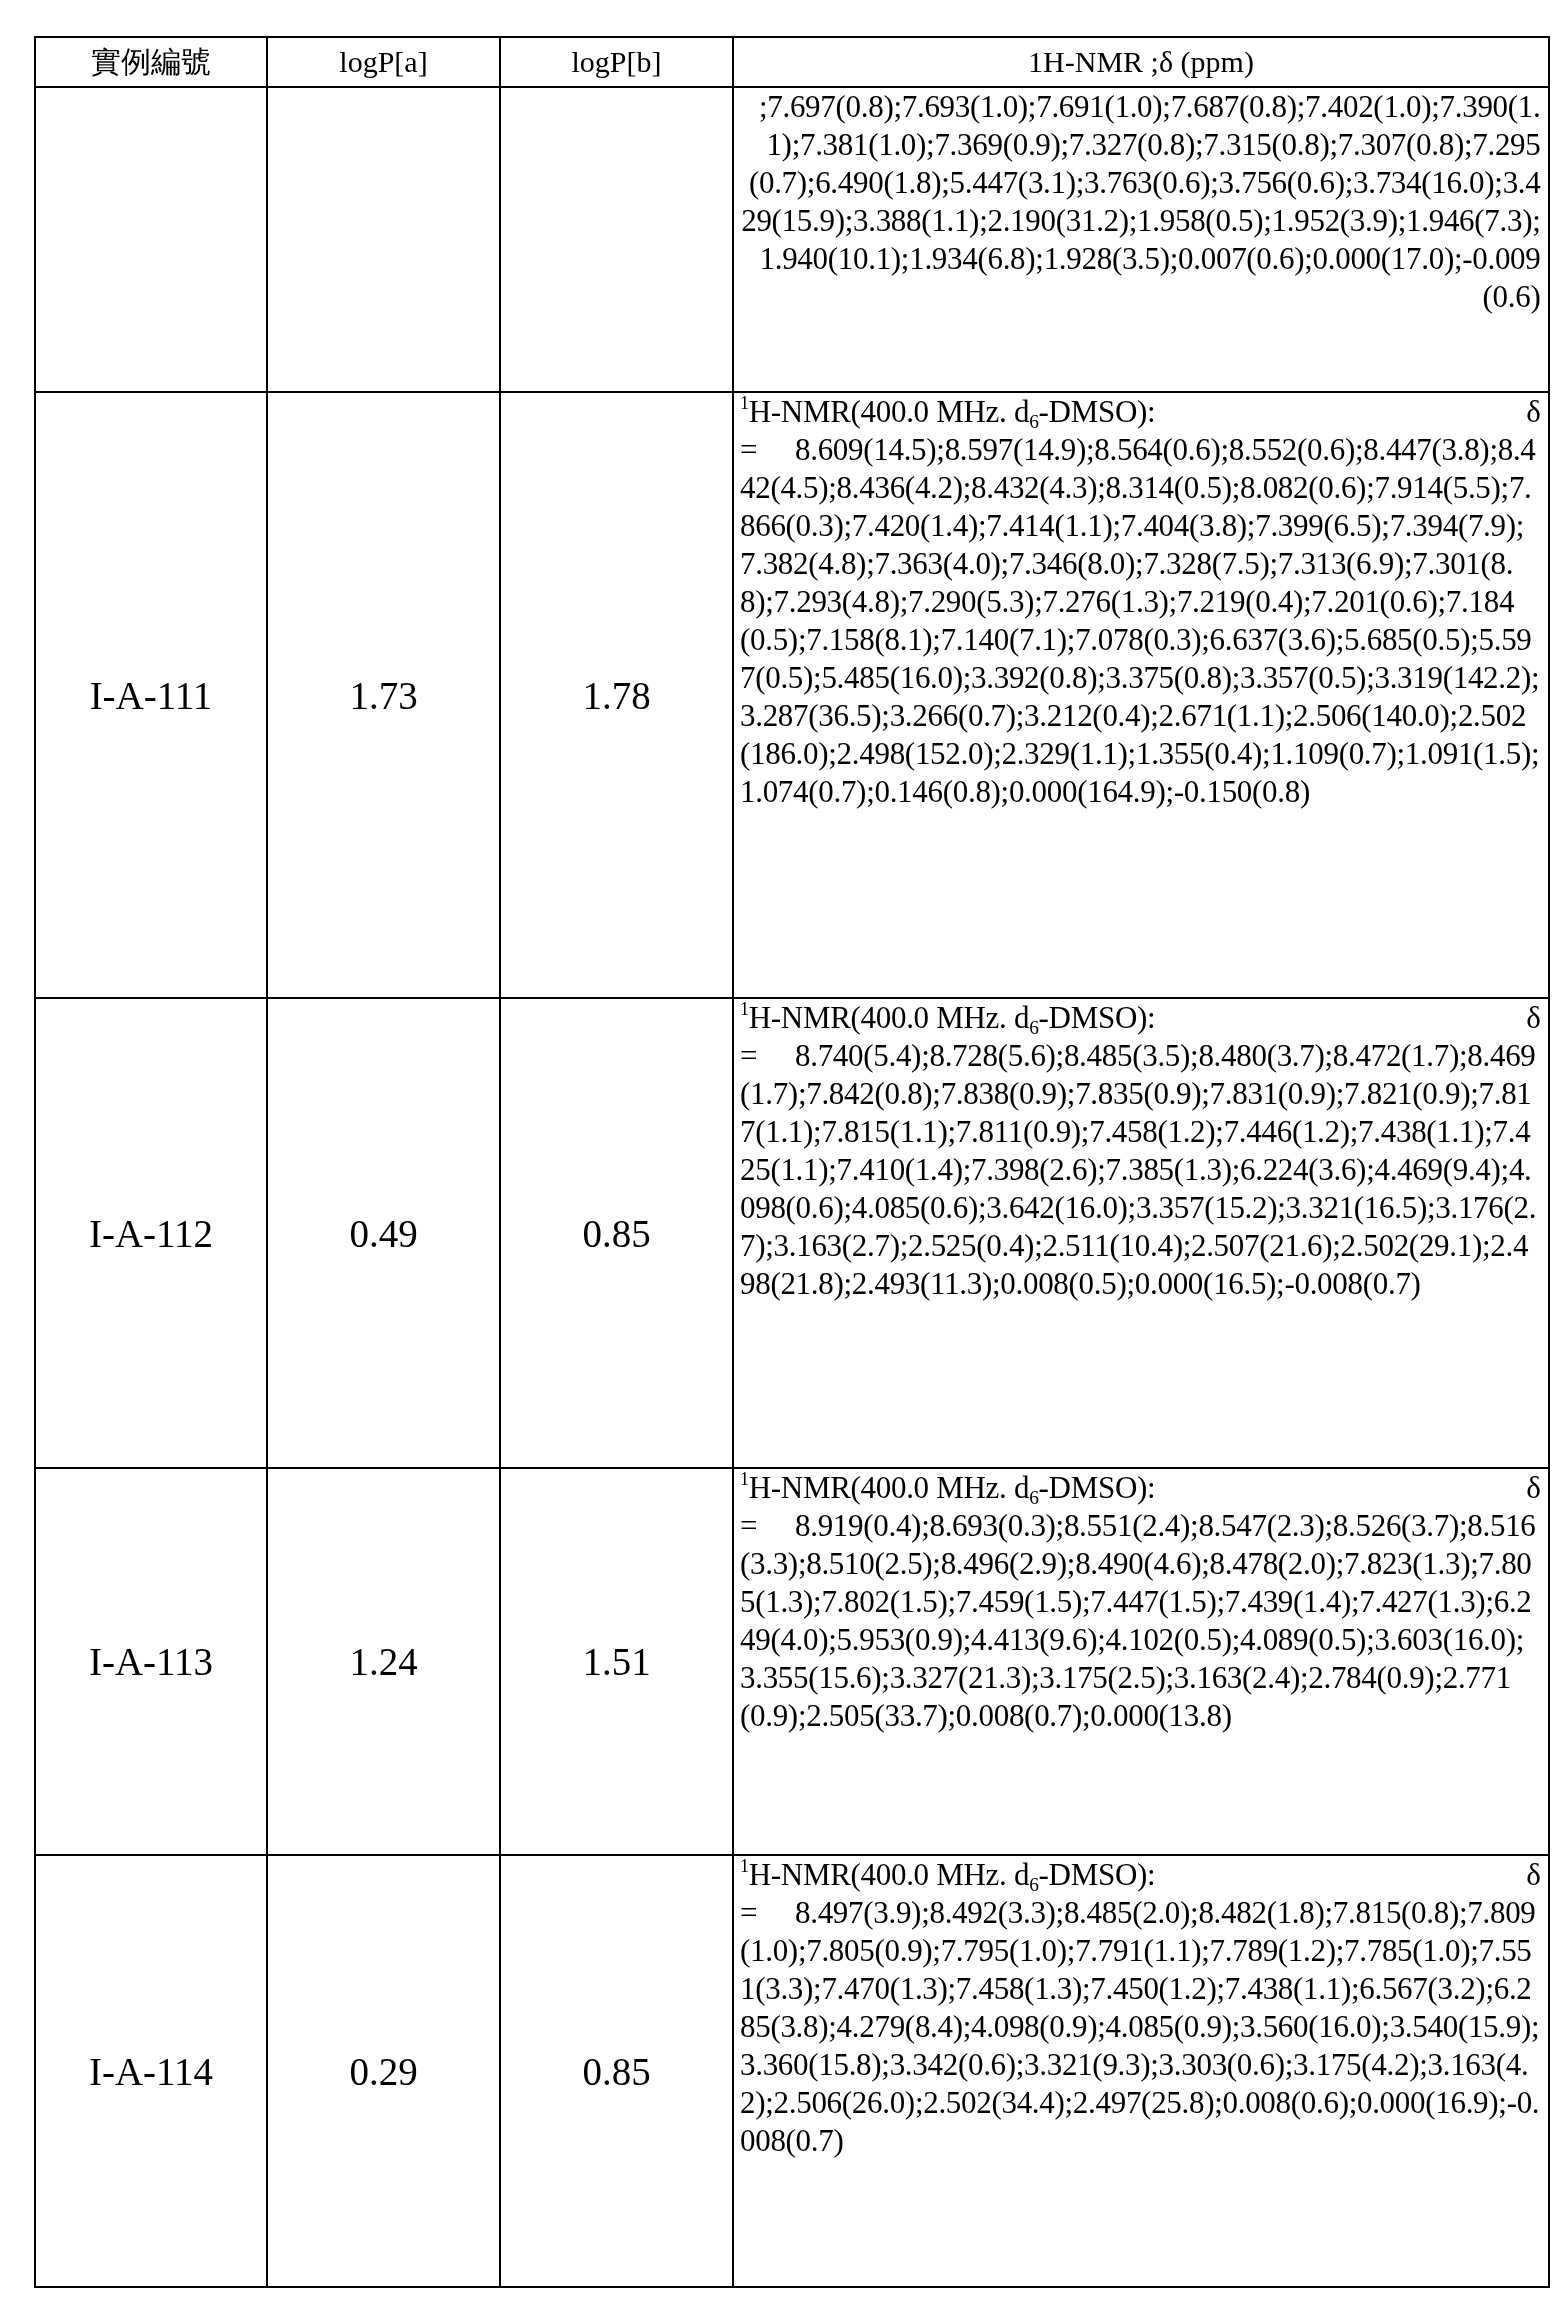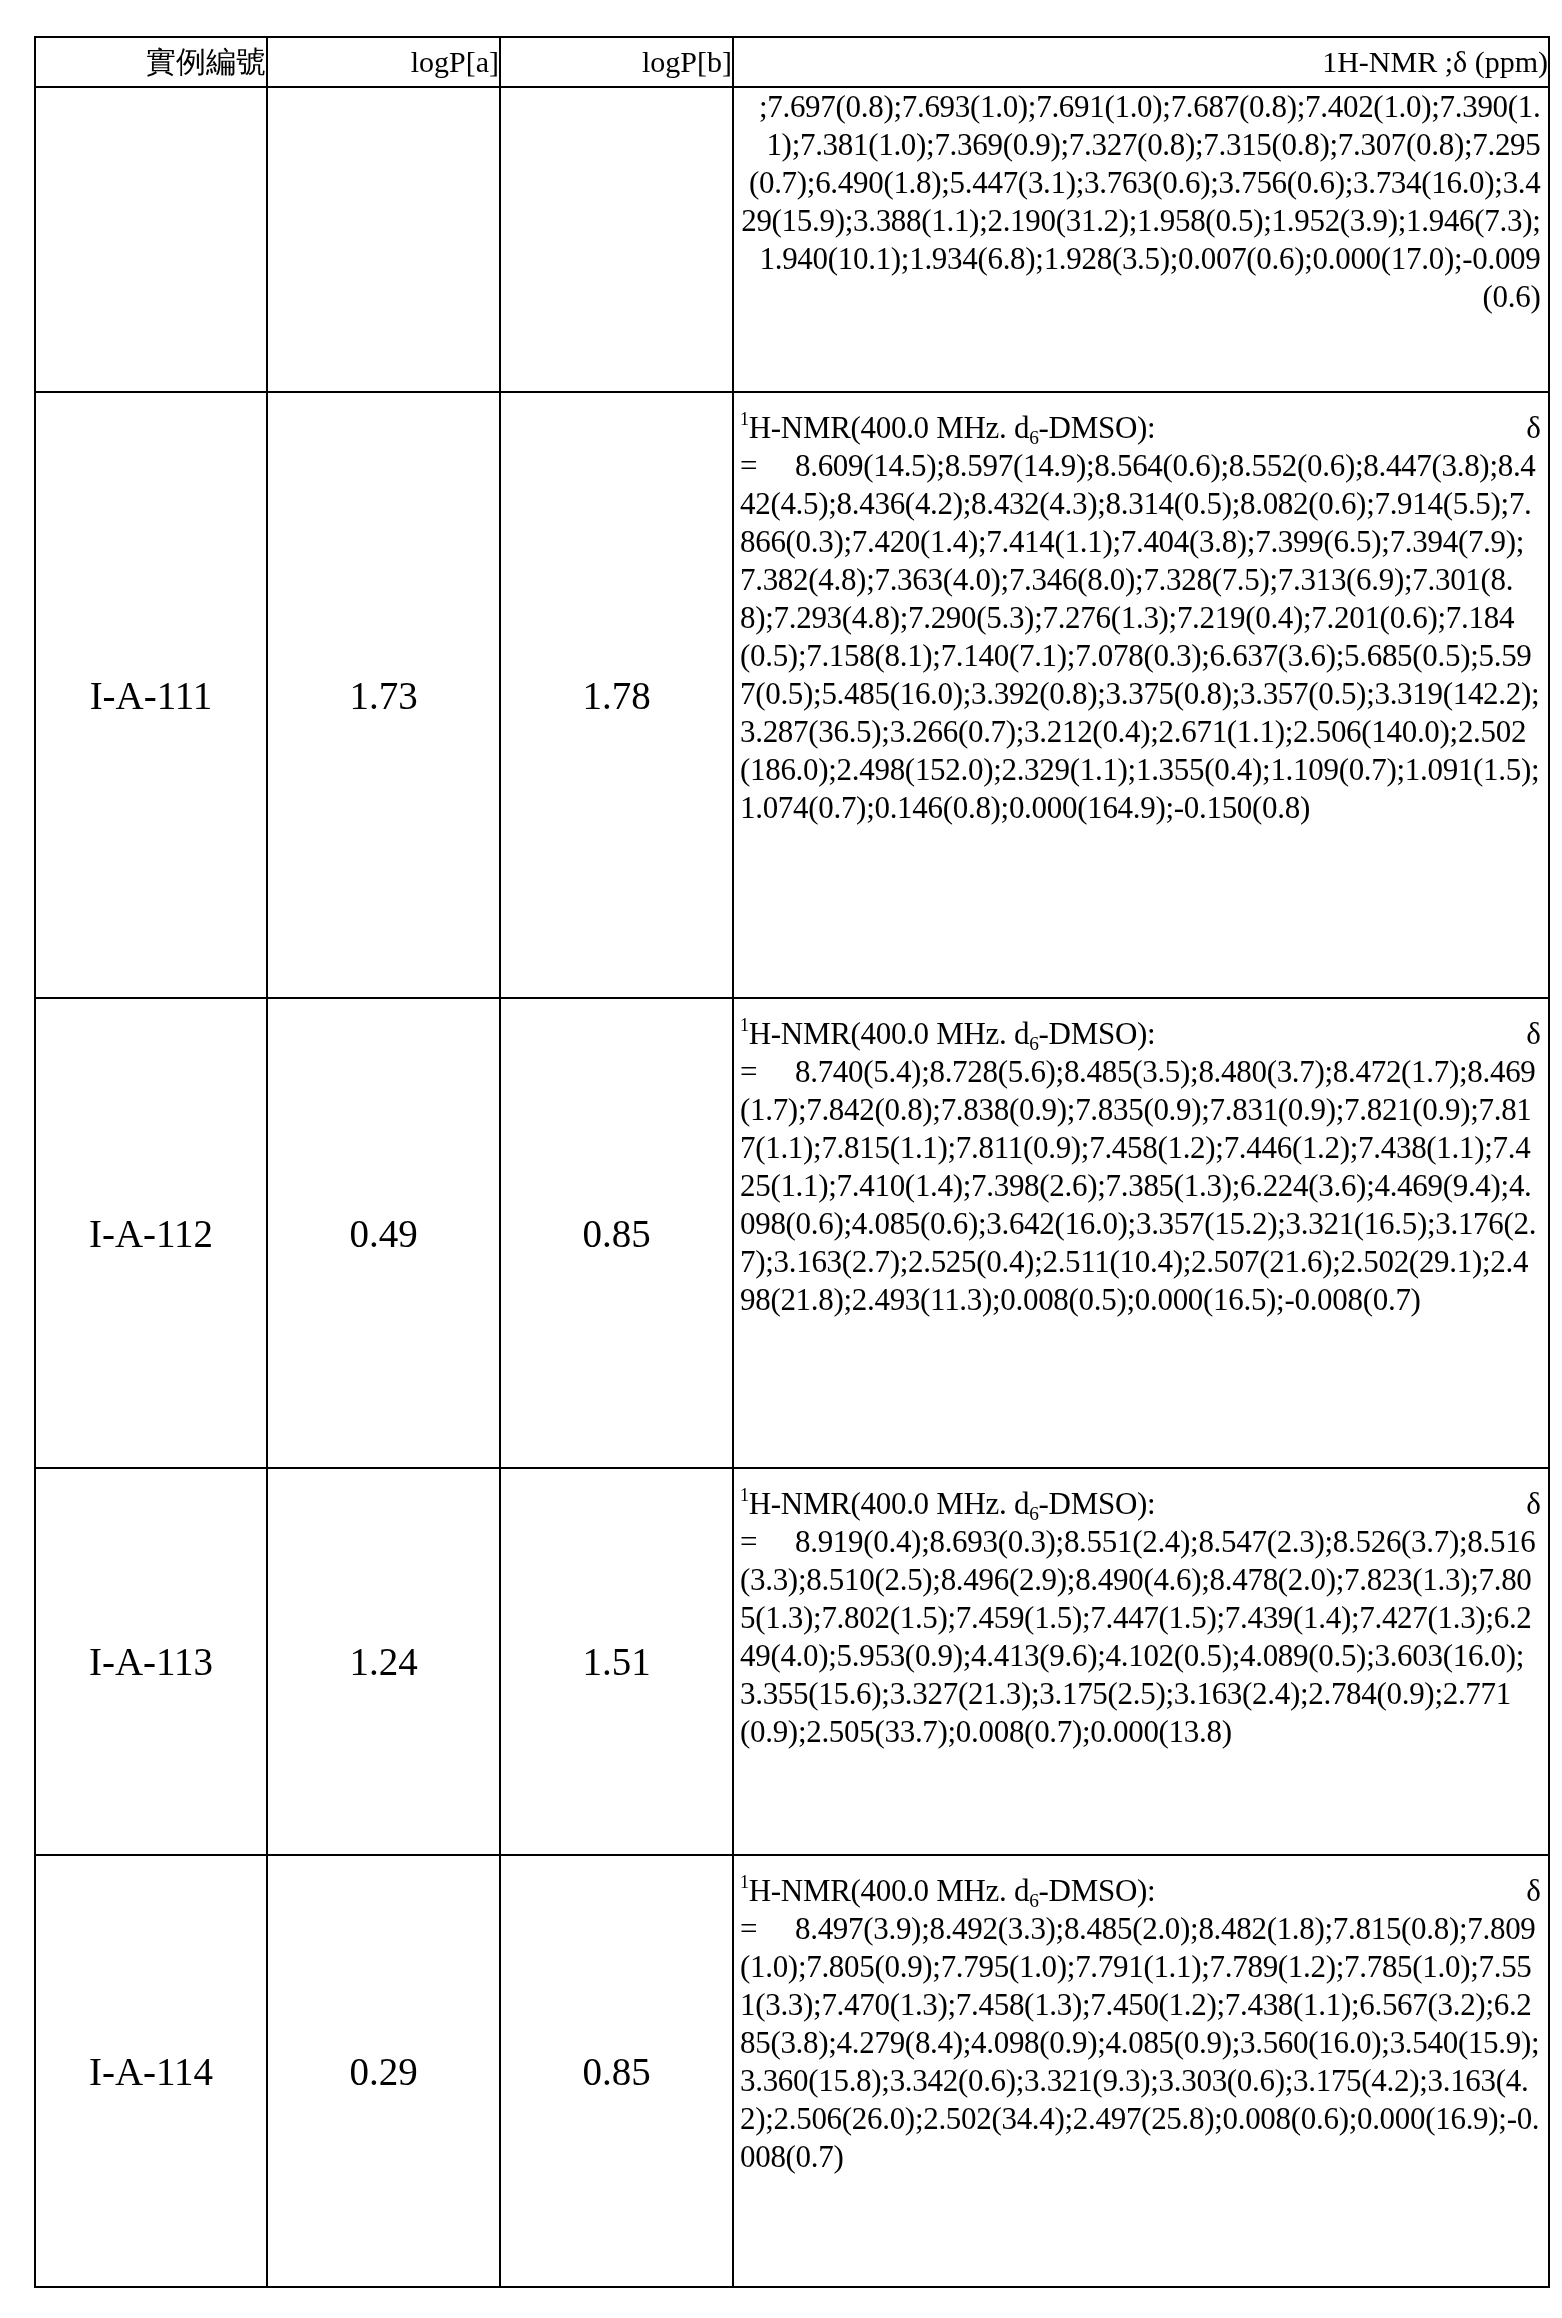--- a/index.html
+++ b/index.html
@@ -29,21 +29,21 @@
     table.nmr-table th,
     table.nmr-table td {
       border: 2.2px solid #000000;
       padding: 0;
       vertical-align: middle;
     }
     table.nmr-table th {
       height: 48px;
       font-weight: normal;
       font-size: 30px;
-      text-align: right;
+      text-align: center;
       line-height: 48px;
     }
     col.c-id   { width: 232px; }
     col.c-lpa  { width: 233px; }
     col.c-lpb  { width: 233px; }
     col.c-nmr  { width: 816px; }
 
     td.cell-center {
       text-align: center;
       font-size: 39px;
@@ -55,21 +55,20 @@
       text-align: left;
       word-break: break-all;
       overflow-wrap: anywhere;
       letter-spacing: -0.3px;
       vertical-align: top !important;
     }
     .nmr-head {
       display: flex;
       justify-content: space-between;
       white-space: nowrap;
-      margin-top: 16px;
     }
     .nmr-eq {
       display: inline-block;
       width: 55px;
     }
     sup.iso {
       font-size: 18px;
       vertical-align: 13.4px;
       line-height: 0;
     }

